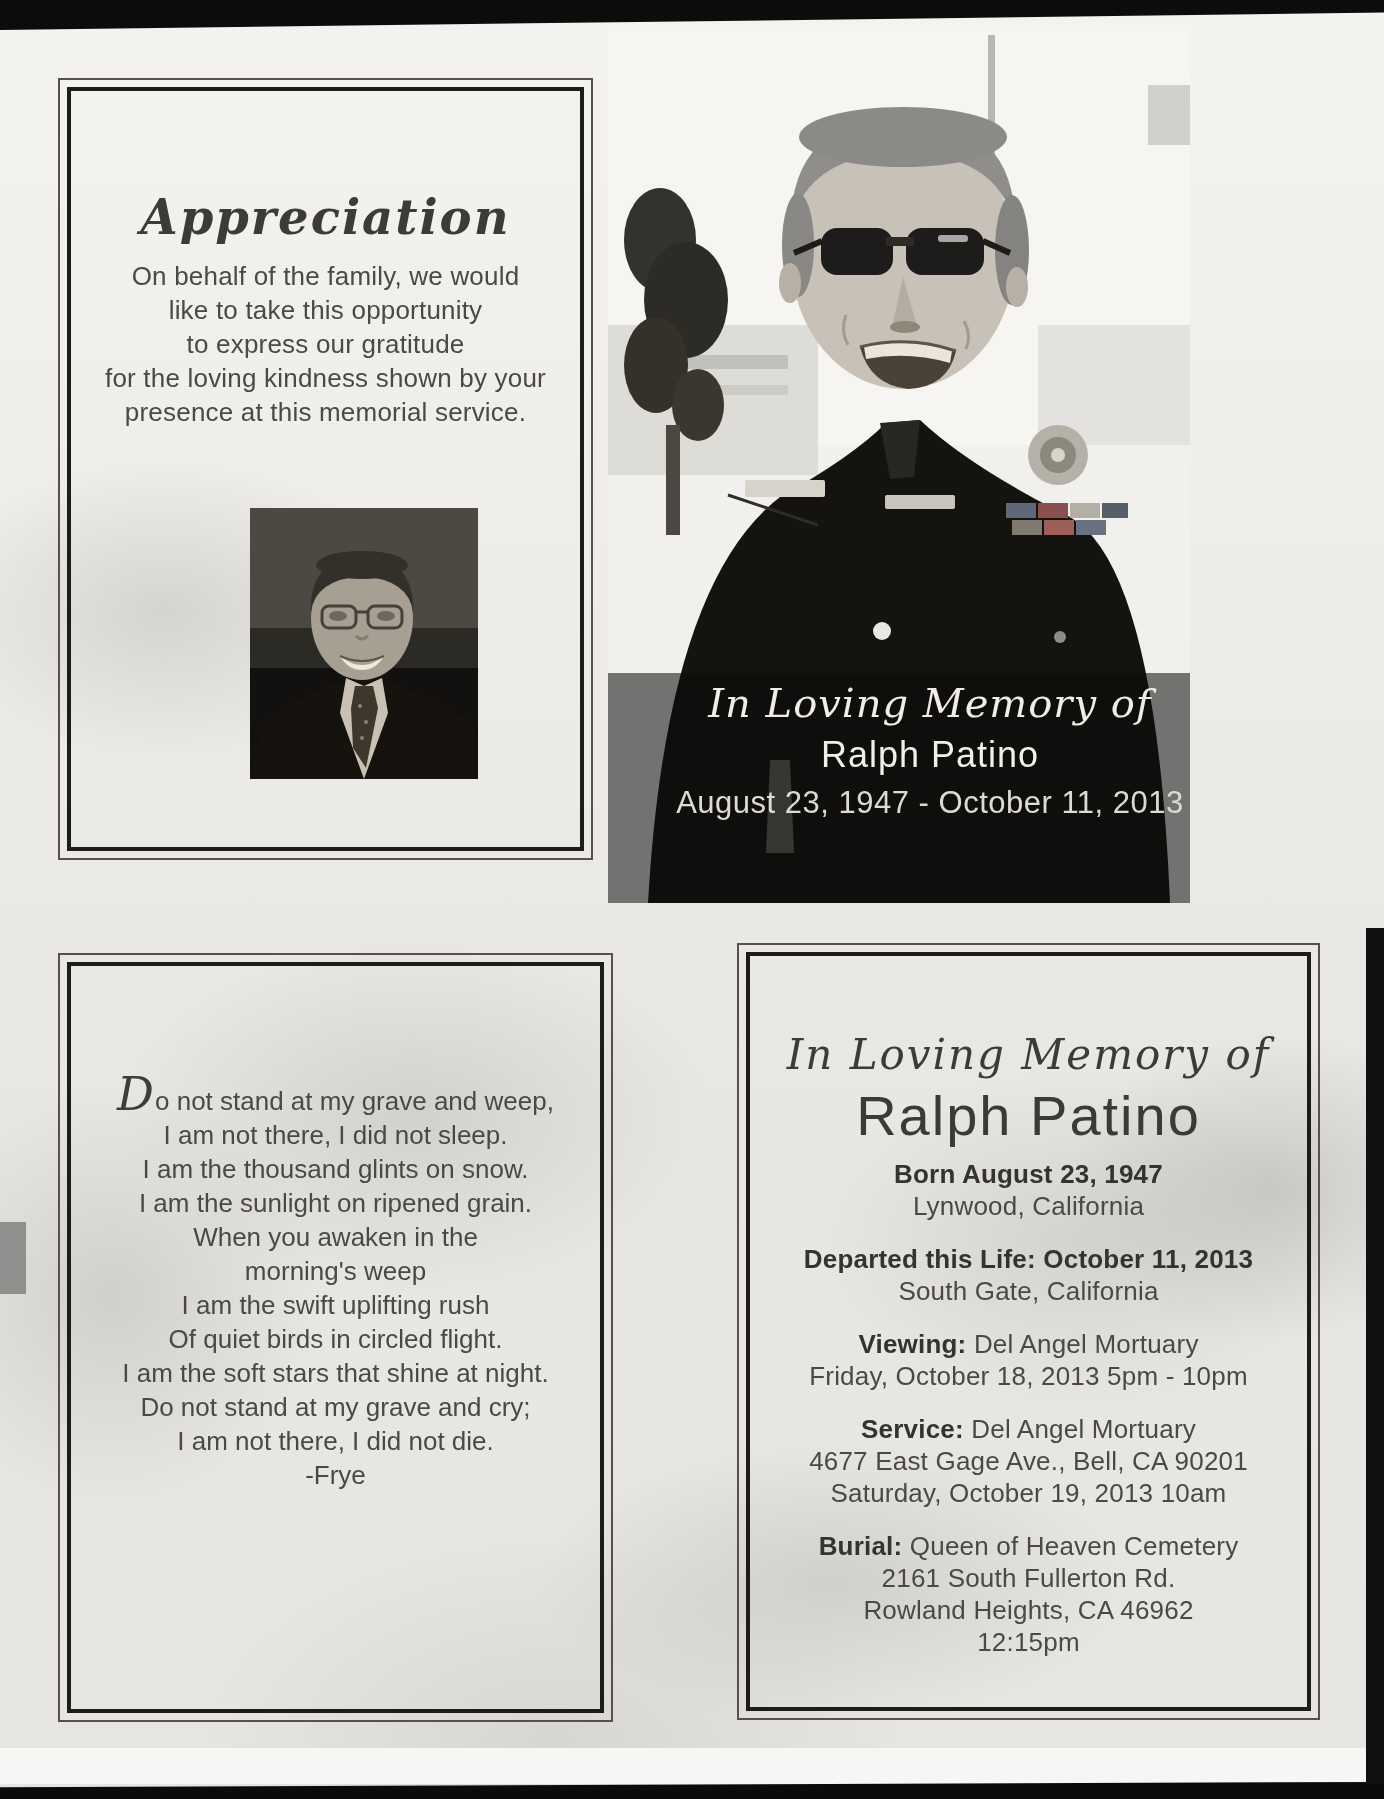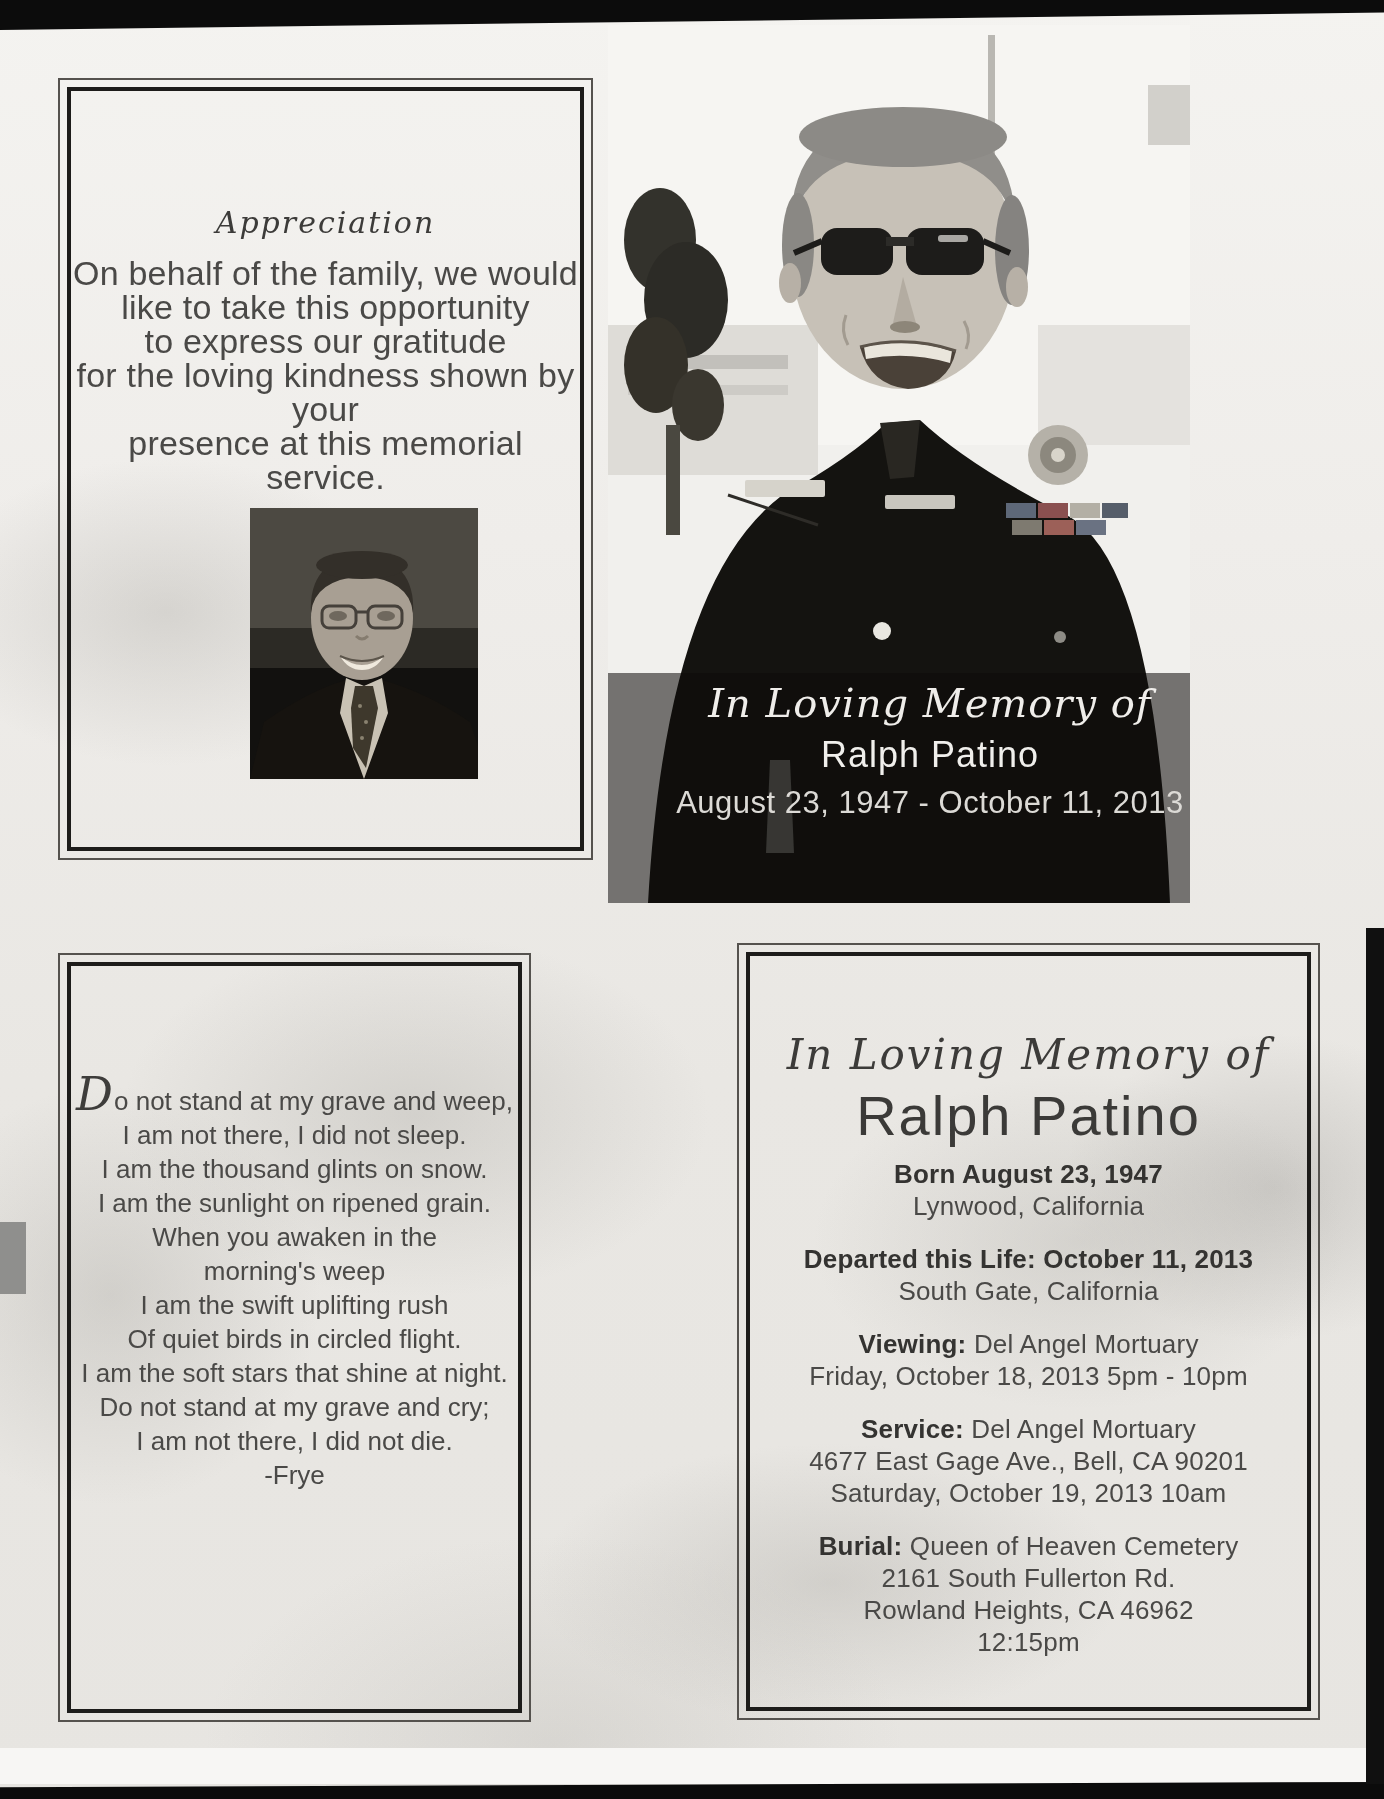--- a/index.html
+++ b/index.html
@@ -23,28 +23,28 @@
     clip-path:polygon(0 38%,100% 10%,100% 100%,0 100%);}
   .band-bottom{position:absolute;left:0;top:1748px;width:100%;height:36px;background:#f7f6f4;}
   .strip-right{position:absolute;left:1366px;top:928px;width:18px;height:856px;background:#101010;}
   .block-left{position:absolute;left:0;top:1222px;width:26px;height:72px;background:#8f8f8d;}
 
   
   .panel{position:absolute;border:2px solid #55524e;padding:7px;box-sizing:border-box;}
   .panel-inner{width:100%;height:100%;border:4px solid #1d1c1a;box-sizing:border-box;position:relative;
     text-align:center;color:#454442;}
   .p-appreciation{left:58px;top:78px;width:535px;height:782px;}
-  .p-poem{left:58px;top:953px;width:473px;height:769px;}
+  .p-poem{left:58px;top:953px;width:555px;height:769px;}
   .p-memorial{left:737px;top:943px;width:583px;height:777px;}
 
   .script{font-family:"DejaVu Serif", serif;font-style:italic;}
 
   
-  .app-title{margin:16px;padding-top:98px;font-size:30px;font-weight:400;color:#3c3b39;letter-spacing:2px;}
-  .app-text{margin:14px 0 0 0;font-size:34px;line-height:34px;color:#4a4947;letter-spacing:.2px;}
+  .app-title{margin:0;padding-top:98px;font-size:48px;font-weight:700;color:#3c3b39;letter-spacing:2px;}
+  .app-text{margin:14px 0 0 0;font-size:26px;line-height:34px;color:#4a4947;letter-spacing:.2px;}
   .app-text p{margin:0;}
   .portrait{position:absolute;left:179px;top:417px;width:228px;height:271px;}
 
   
   .photo{position:absolute;left:608px;top:25px;width:582px;height:878px;margin:0;}
   .photo svg{position:absolute;left:0;top:0;}
   .photo-caption{position:absolute;left:62px;right:0;top:655px;text-align:center;}
   .pc-script{font-size:40px;color:#efedea;letter-spacing:1px;}
   .pc-name{font-size:36px;color:#f0efec;letter-spacing:1px;margin-top:8px;font-weight:400;}
   .pc-dates{font-size:31px;color:#dcdad6;margin-top:9px;letter-spacing:.5px;}

